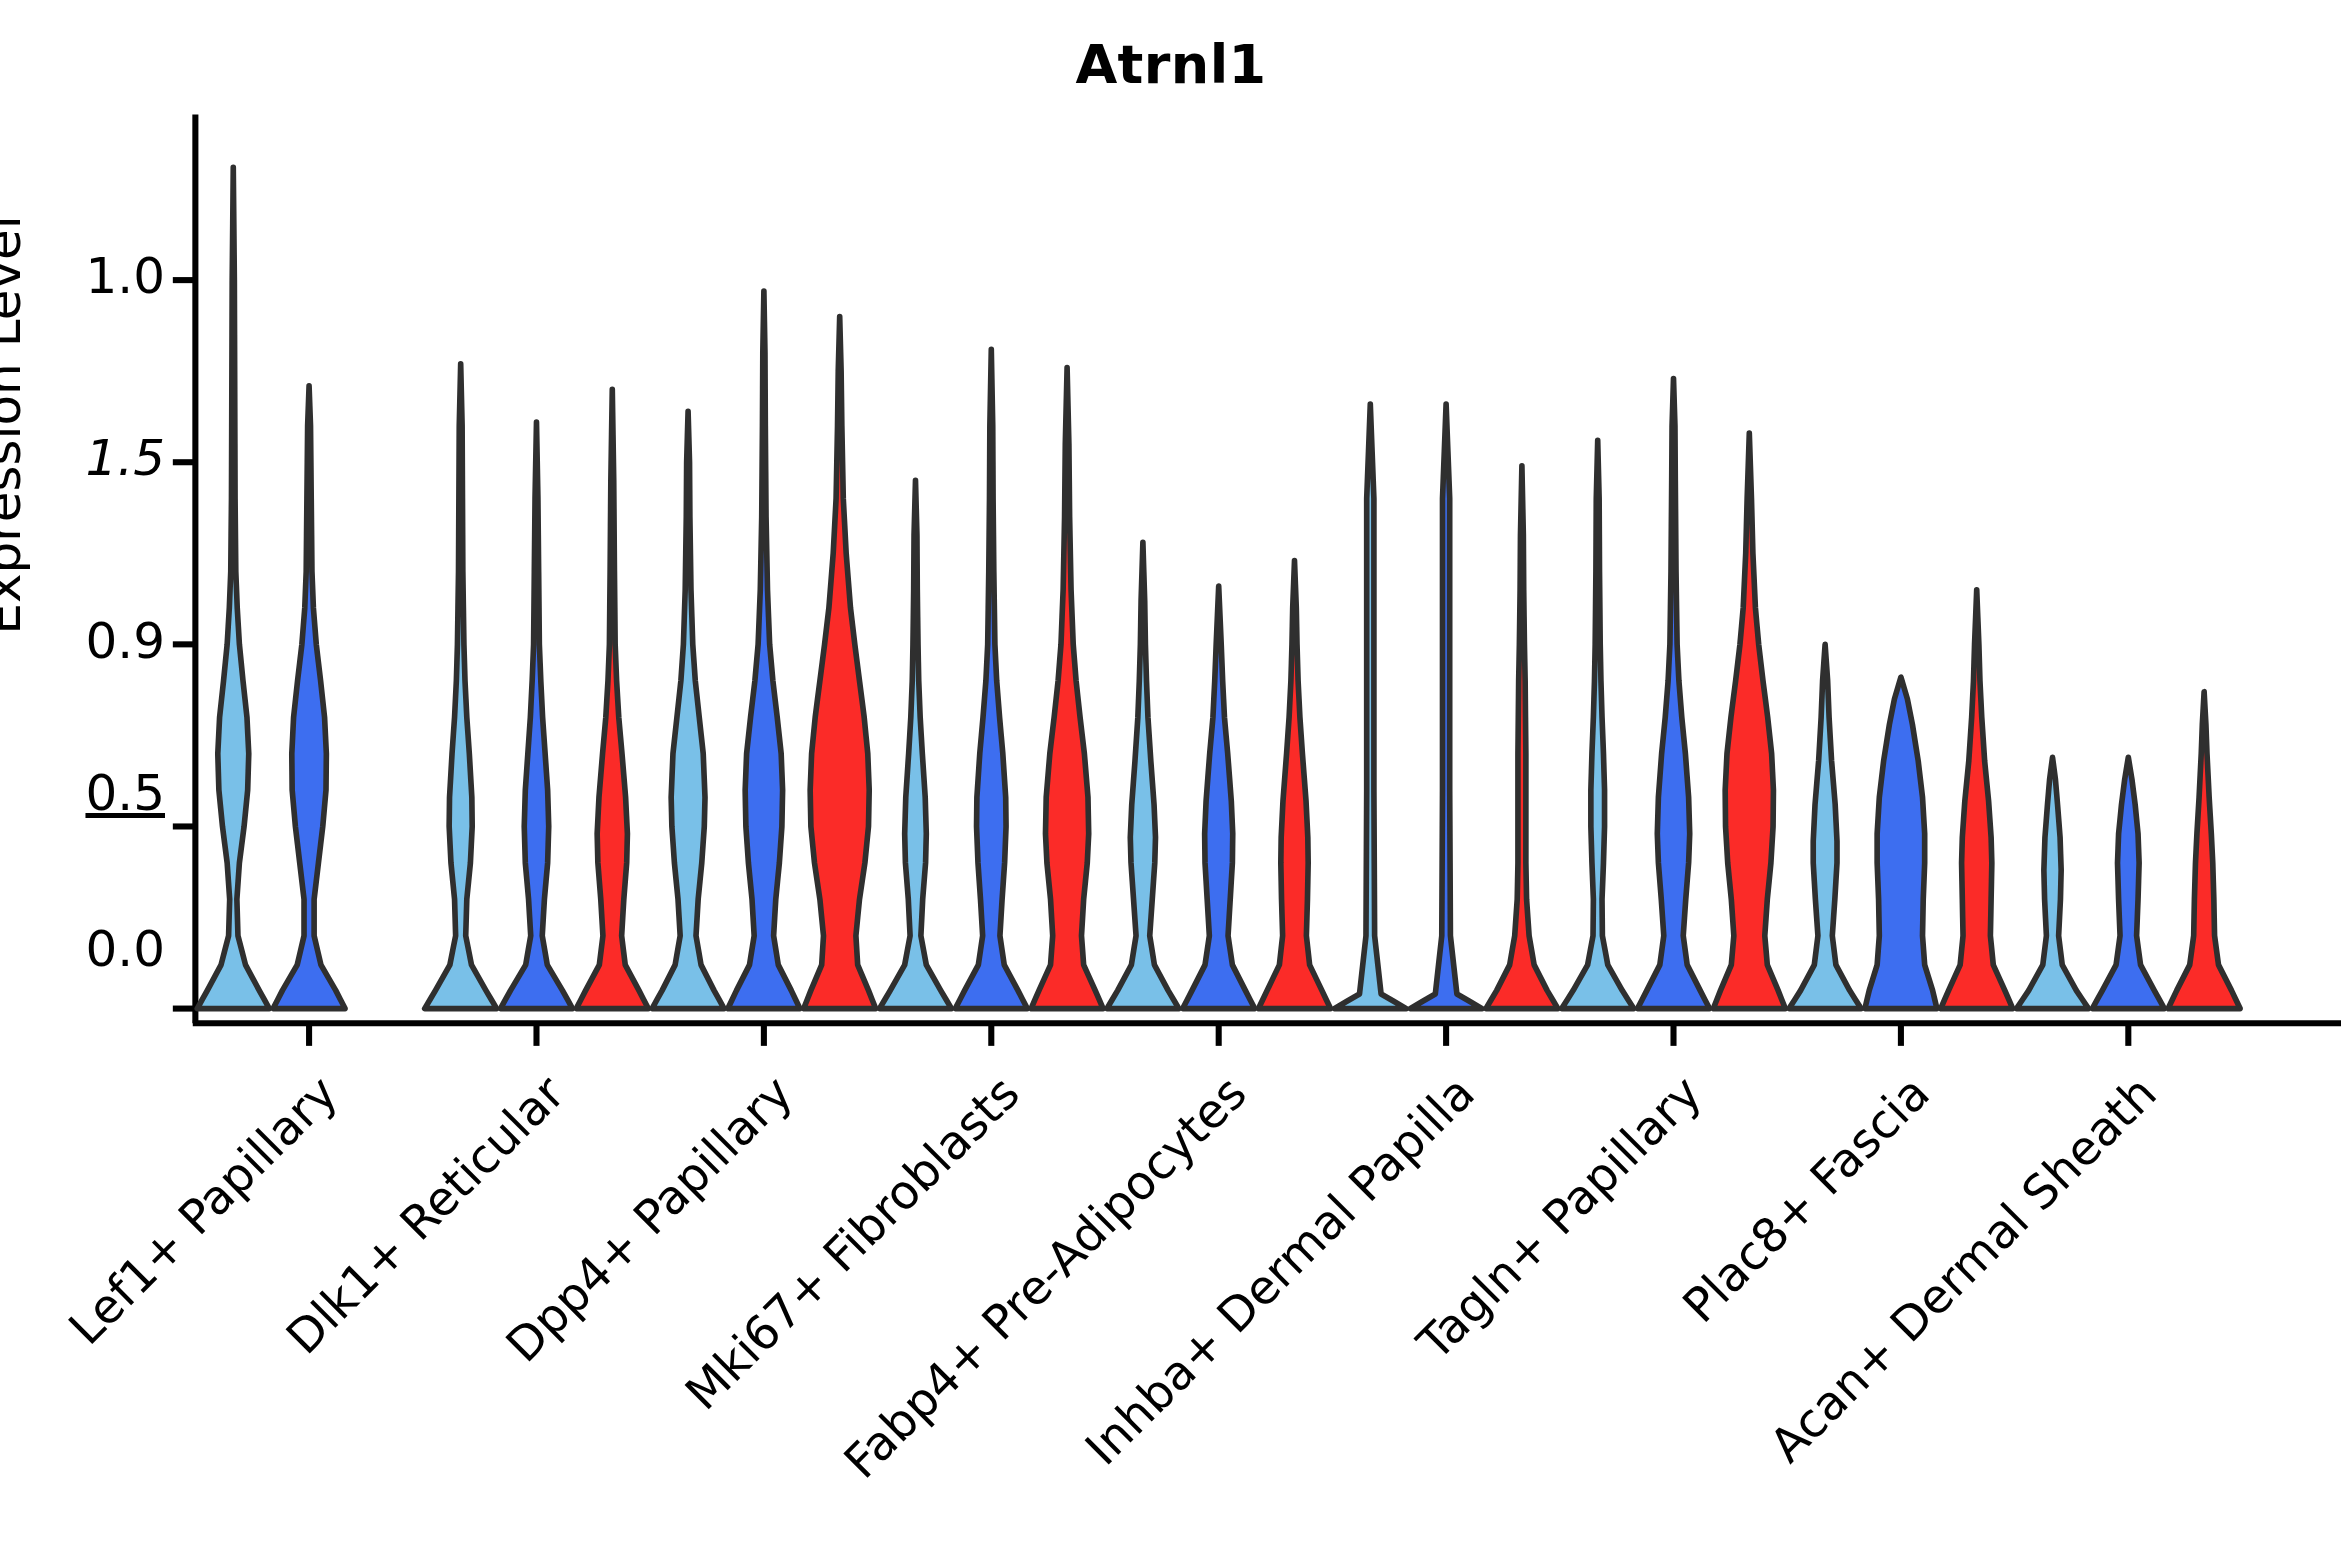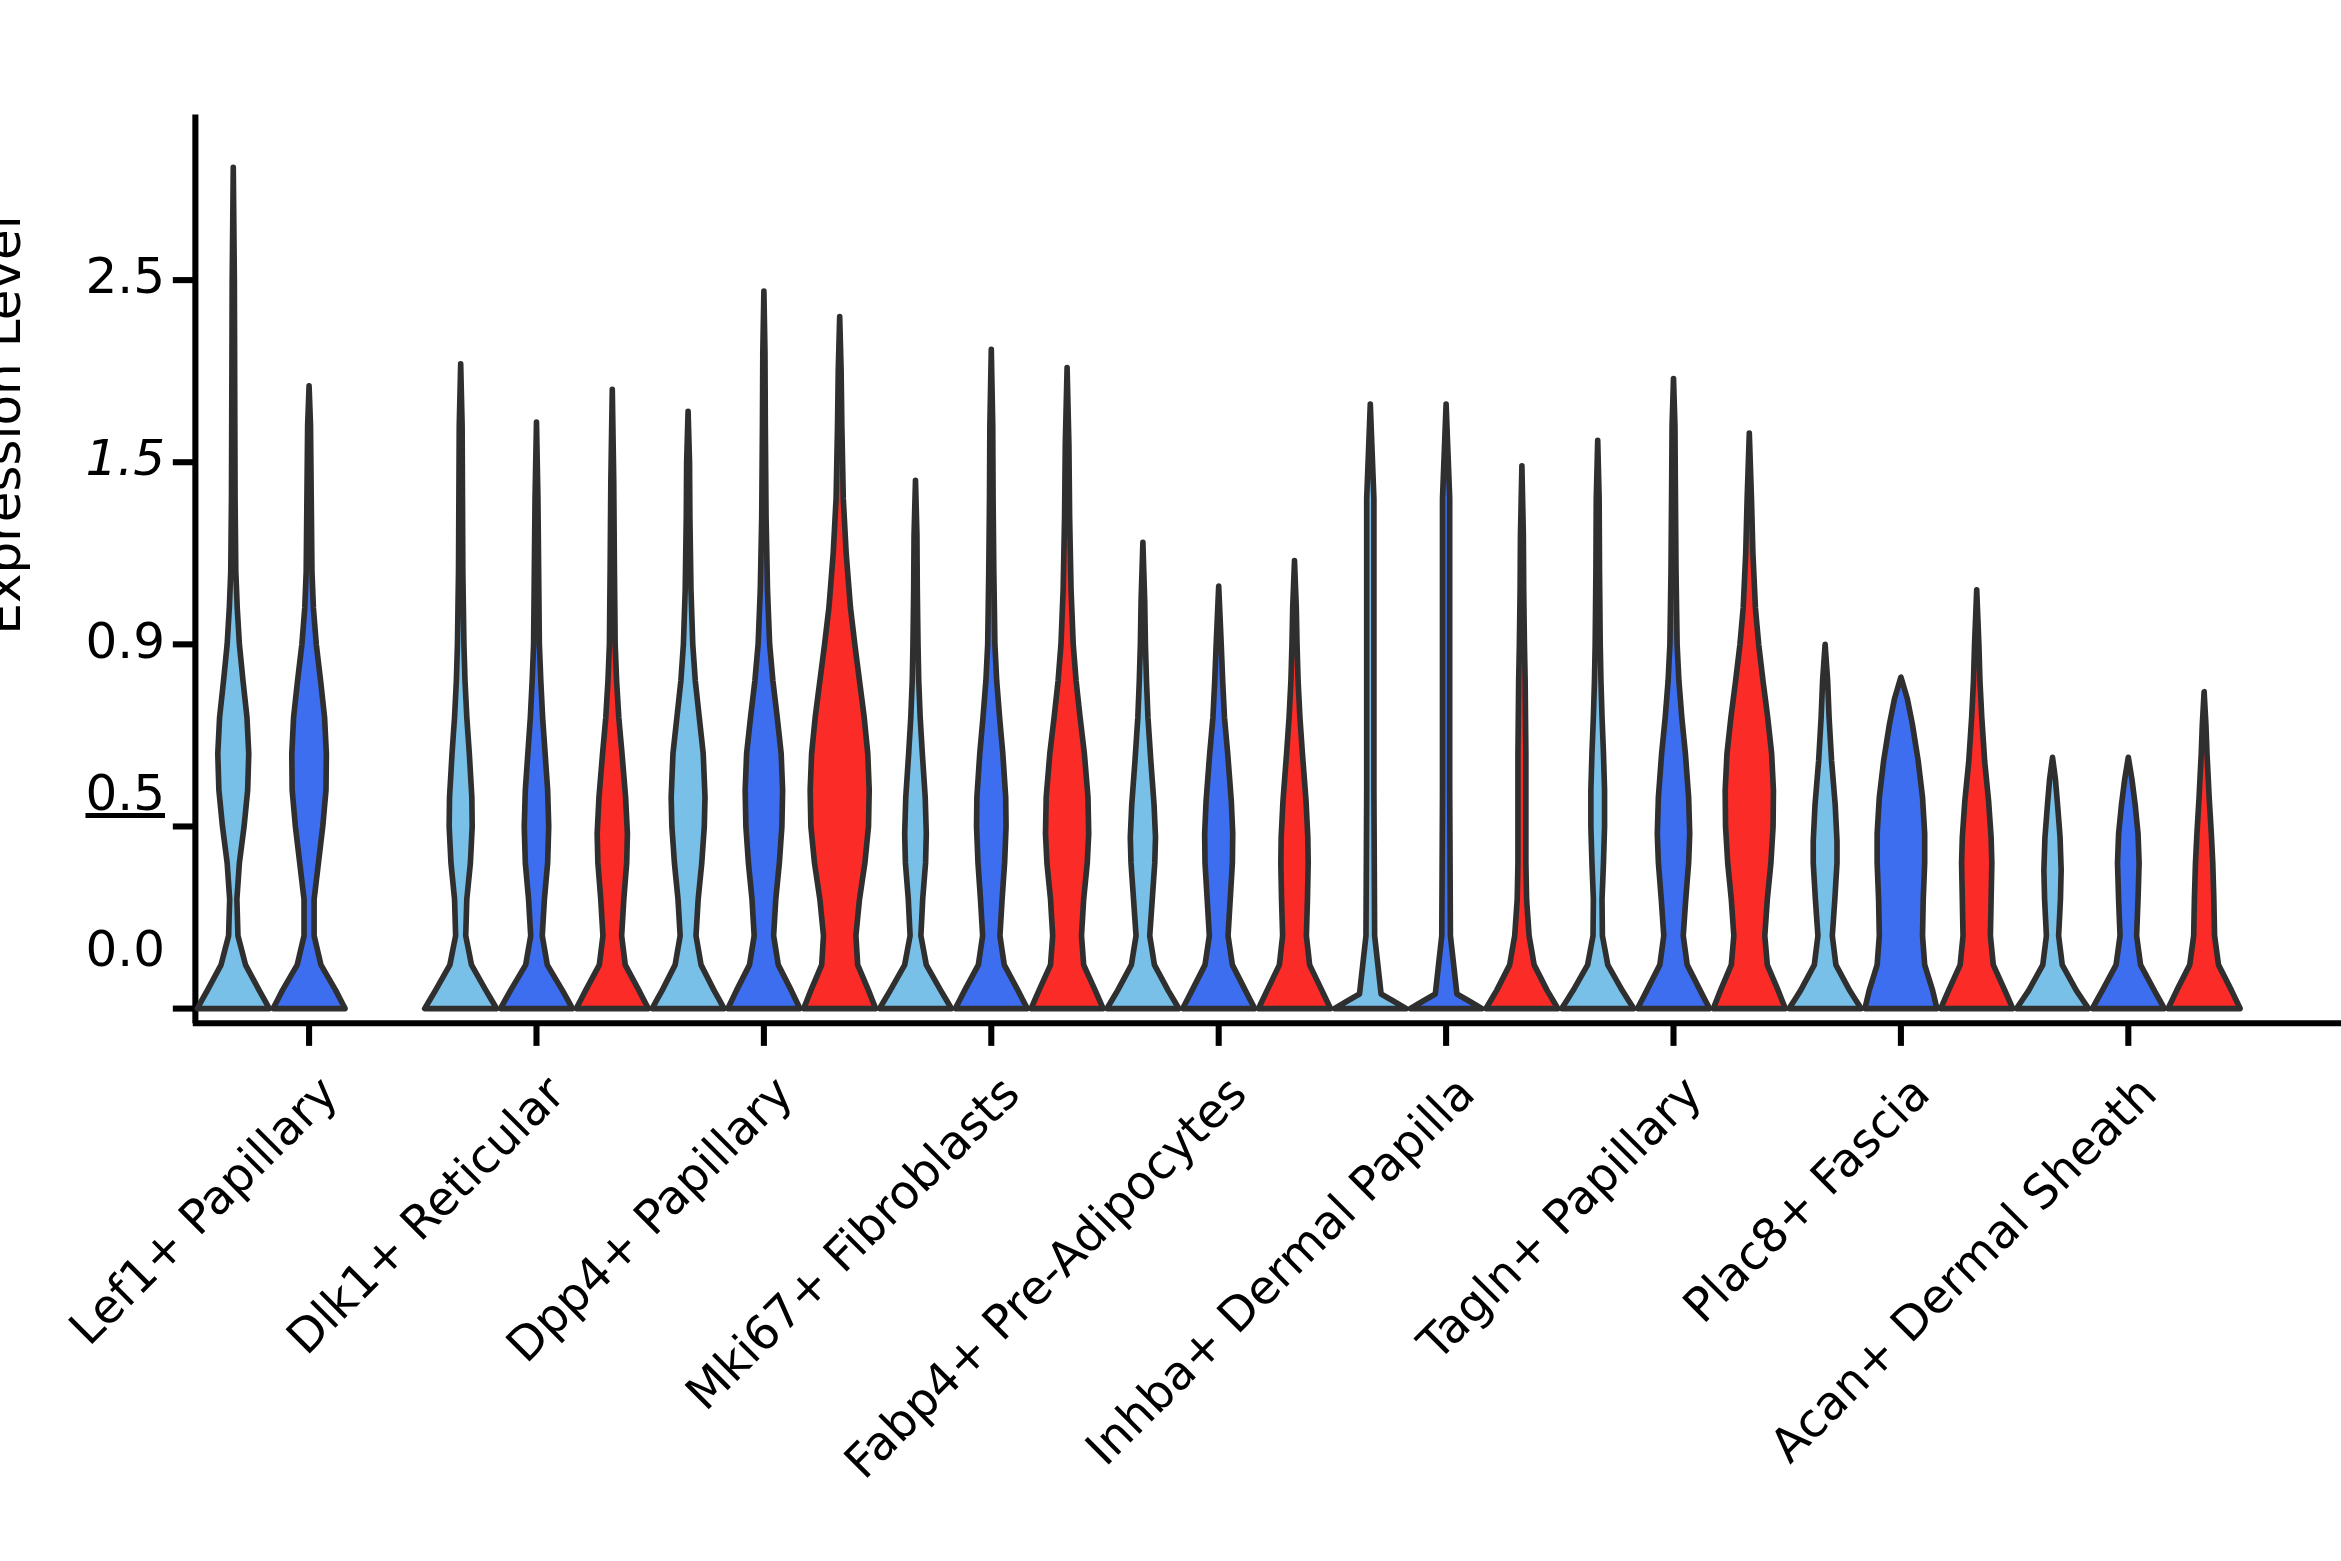--- a/index.html
+++ b/index.html
@@ -65,29 +65,30 @@
     transform: rotate(-45deg);
     transform-origin: right top;
     text-align: right;
   }
 </style>
 </head>
 <body>
 
 <div id="root">
 
+  <div id="plot-title">Atrnl1</div>
 
   <div id="ylabel">Expression Level</div>
 
   <div id="ytick-wrap">
       <div class="ytick-label" style="top: 920px;">0.0</div>
       <div class="ytick-label" style="top: 764px; text-decoration: underline;">0.5</div>
       <div class="ytick-label" style="top: 612px;">0.9</div>
       <div class="ytick-label" style="top: 429px; font-style: italic;">1.5</div>
-      <div class="ytick-label" style="top: 247px;">2.5</div>
+      <div class="ytick-label" style="top: 247px;">1.0</div>
     </div>
 
   <svg id="plotsvg" width="2342" height="1561" viewBox="0 0 2700 1800">
       <line x1="225" y1="132" x2="225" y2="1180" stroke="#000" stroke-width="7"></line>
       <line x1="222" y1="1180" x2="2700" y2="1180" stroke="#000" stroke-width="7"></line>
       <line x1="199" y1="1163" x2="225" y2="1163" stroke="#000" stroke-width="7"></line>
       <line x1="199" y1="953" x2="225" y2="953" stroke="#000" stroke-width="7"></line>
       <line x1="199" y1="743" x2="225" y2="743" stroke="#000" stroke-width="7"></line>
       <line x1="199" y1="533" x2="225" y2="533" stroke="#000" stroke-width="7"></line>
       <line x1="199" y1="323" x2="225" y2="323" stroke="#000" stroke-width="7"></line>

